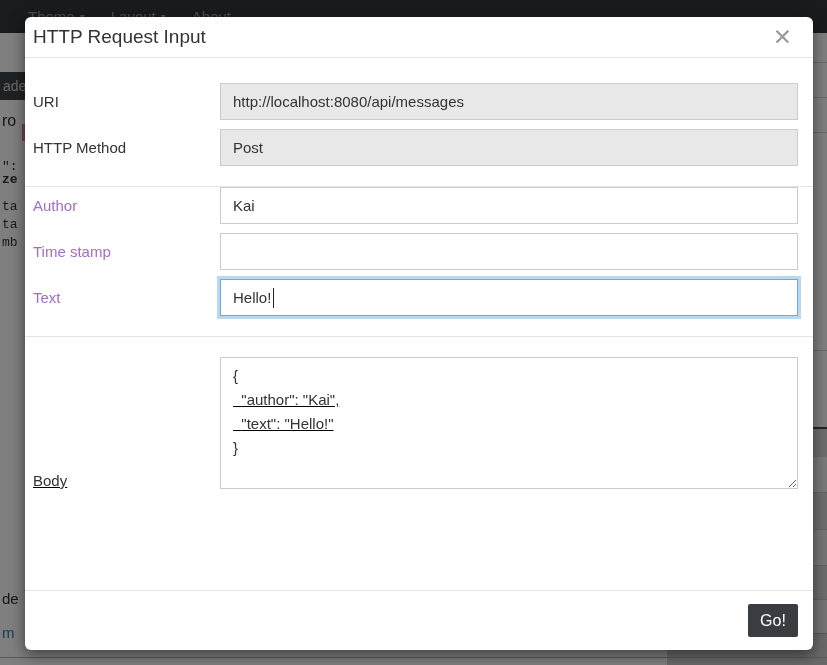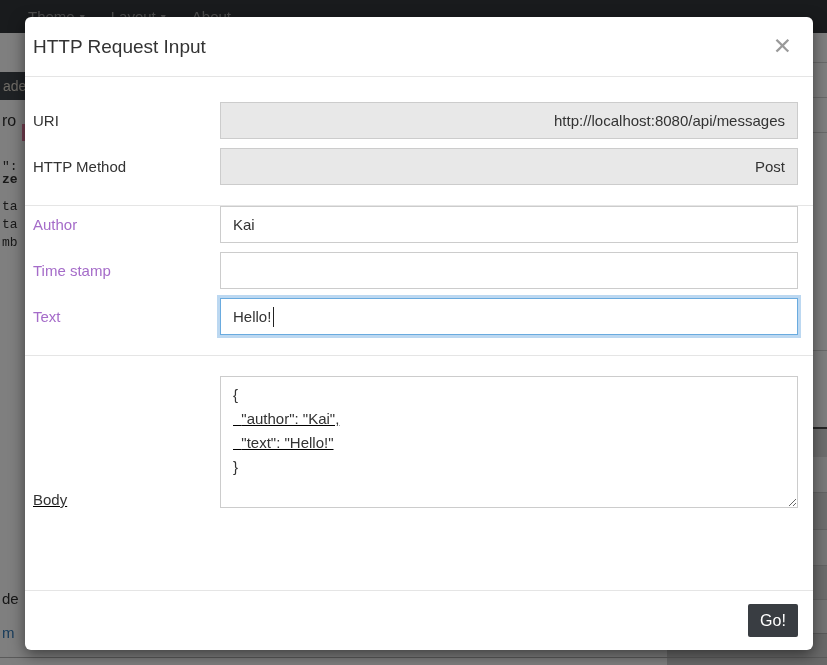--- a/index.html
+++ b/index.html
@@ -39,36 +39,36 @@
   .s6 { top: 567px; height: 34px; background: #e8e8e8; border-bottom: 1px solid #b5b5b5; }
   .s7 { top: 601px; height: 31px; background: #d2d2d2; }
   .page-bottom-line { position: absolute; left: 0; right: 0; top: 657px; height: 1px; background: #b5b5b5; }
 
   
   .overlay { position: absolute; inset: 0; background: rgba(0,0,0,0.5); }
 
   
   .modal { position: absolute; left: 25px; top: 17px; width: 788px; height: 633px; background: #fff;
            border-radius: 6px; box-shadow: 0 5px 15px rgba(0,0,0,.5); display: flex; flex-direction: column; }
-  .modal-header { height: 60px; flex-shrink: 0; display: flex; align-items: center;
+  .modal-header { height: 41px; flex-shrink: 0; display: flex; align-items: center;
                   padding: 0 15px 0 8px; border-bottom: 1px solid #e5e5e5; }
   .modal-title { font-size: 19px; color: #333; }
   .close-btn { margin-left: auto; font-size: 23px; color: #9a9a9a; cursor: pointer; line-height: 1;
                background: none; border: none; font-family: inherit; padding: 0 6px; }
 
   .modal-body { flex: 1; padding: 25px 15px 0 8px; }
   .form-row { display: flex; align-items: center; margin-bottom: 9px; }
   .form-row.top-align { align-items: flex-end; text-decoration: underline; }
   .form-row.top-align .form-label { padding-top: 8px; }
   .form-label { width: 187px; flex-shrink: 0; font-size: 15px; color: #333; }
   .form-label.purple { color: #a56cc9; }
   .input-wrap { flex: 1; position: relative; }
   .text-input { display: block; width: 100%; height: 37px; border: 1px solid #ccc; border-radius: 0;
                 font-family: inherit; font-size: 15px; color: #333; padding: 0 12px; background: #fff; outline: none; }
-  .text-input.readonly { background: #e8e8e8; text-align: right; }
+  .text-input.readonly { background: #e8e8e8; }
   .text-input.focused { border-color: #6aabdf; box-shadow: 0 0 0 3px #bcd8f1; }
   .caret-bar { position: absolute; left: 53px; top: 9px; width: 1px; height: 20px; background: #222; }
 
   .divider { height: 1px; background: #e5e5e5; margin: 20px -15px 0 -8px; }
   .schema-heading { font-size: 15px; color: #4a4a4a; margin: 19px 0 16px; }
   .gap20 { height: 20px; }
 
   .body-textarea { display: block; width: 100%; height: 132px; border: 1px solid #ccc; border-radius: 0;
                    font-family: inherit; font-size: 15px; line-height: 24px; color: #333;
                    padding: 6px 12px; outline: none; resize: both; }

